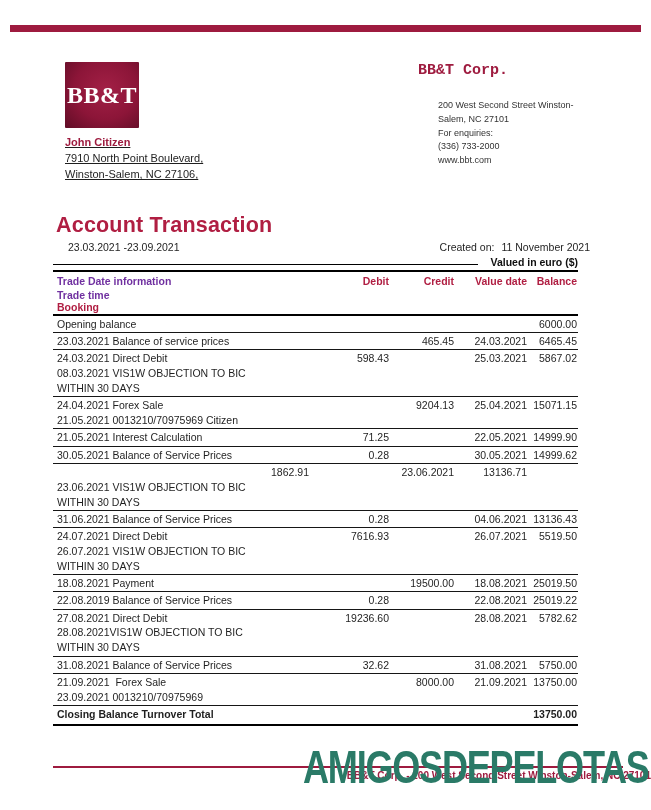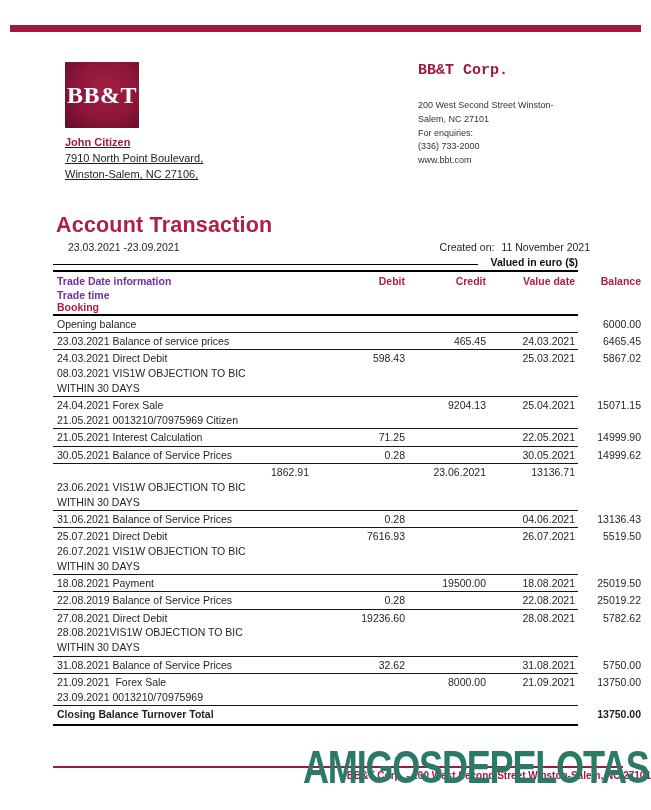--- a/index.html
+++ b/index.html
@@ -15,31 +15,31 @@
     display:flex;align-items:center;justify-content:center;border-radius:1px;
   }
   .logo span{color:#fff;font-family:"Liberation Serif", serif;font-weight:bold;font-size:24px;letter-spacing:0.5px;}
   
   .customer{position:absolute;left:65px;top:134px;font-size:11px;line-height:16px;text-decoration:underline;}
   .customer .name{color:#9e1b3f;font-weight:bold;}
   .customer .addr{color:#242424;}
   
   .company{position:absolute;left:418px;top:62px;}
   .company .cname{color:#9e1b3f;font-weight:bold;font-size:15px;margin-bottom:20px;font-family:Liberation Mono, monospace;}
-  .company .cline{font-size:9px;line-height:13.8px;color:#333;}
+  .company .cline{font-size:9px;line-height:13.8px;color:#333;margin-left:20px;}
   
   .title{position:absolute;left:56px;top:213px;font-size:21.5px;font-weight:600;color:#b01e42;letter-spacing:0.2px;}
   .meta-row{position:absolute;left:68px;top:241px;width:522px;display:flex;justify-content:space-between;font-size:10.5px;color:#1f1f1f;}
   .created .lbl{margin-right:7px;}
   .valued-row{position:absolute;left:53px;top:250px;width:525px;display:flex;align-items:flex-end;height:18px;}
   .valued-line{flex:1;border-bottom:1.8px solid #000;margin-bottom:3px;}
   .valued-label{font-size:10.5px;font-weight:bold;color:#111;padding-left:12px;white-space:nowrap;}
   
   .ttable{position:absolute;left:53px;top:270px;width:525px;border-top:2px solid #000;font-size:10.5px;}
-  .t-grid{display:grid;grid-template-columns:257px 80px 65px 73px 50px;line-height:14.8px;gap:16px;}
+  .t-grid{display:grid;grid-template-columns:257px 80px 65px 73px 50px;line-height:14.8px;}
   .t-head{border-bottom:2px solid #000;padding:2px 0 1px 0;}
   .t-head .hdr-purple{color:#7030a0;font-weight:bold;}
   .t-head .hdr-red{color:#b01e42;font-weight:bold;}
   .t-head .t-num{color:#b01e42;font-weight:bold;}
   .t-desc{padding-left:4px;white-space:pre-wrap;}
   .t-num{text-align:right;padding-right:1px;}
   .t-row{border-bottom:1.5px solid #161616;padding:1px 0 0.5px 0;}
   .t-cont{padding-left:4px;line-height:14.8px;white-space:pre-wrap;}
   .t-closing{border-bottom:2.2px solid #000;font-weight:bold;padding:1.5px 0;}
   
@@ -176,21 +176,21 @@
           <div class="t-grid">
             <div class="t-desc">31.06.2021 Balance of Service Prices</div>
             <div class="t-num">0.28</div>
             <div class="t-num"></div>
             <div class="t-num">04.06.2021</div>
             <div class="t-num">13136.43</div>
           </div>
         </div>
         <div class="t-row">
           <div class="t-grid">
-            <div class="t-desc">25.07.2021 Direct Debit</div>
+            <div class="t-desc">24.07.2021 Direct Debit</div>
             <div class="t-num">7616.93</div>
             <div class="t-num"></div>
             <div class="t-num">26.07.2021</div>
             <div class="t-num">5519.50</div>
           </div>
           <div class="t-cont">26.07.2021 VIS1W OBJECTION TO BIC</div>
           <div class="t-cont">WITHIN 30 DAYS</div>
         </div>
         <div class="t-row">
           <div class="t-grid">

